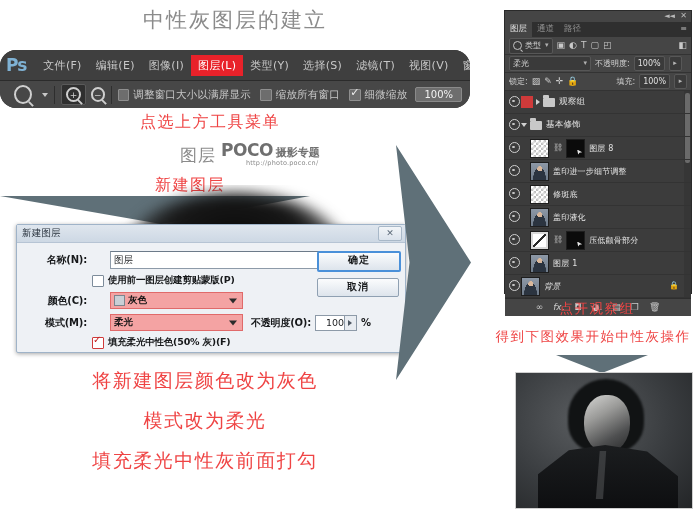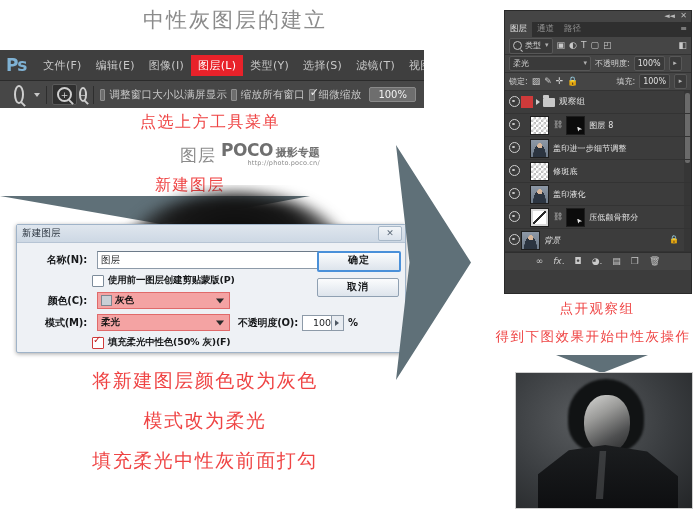--- a/index.html
+++ b/index.html
@@ -11,21 +11,21 @@
   .abs{position:absolute;}
 
   
   .tut-title{
     left:0;top:6px;width:470px;text-align:center;
     font-size:21px;color:#8b8b8b;letter-spacing:2px;
   }
   .cap{color:#ef4444;letter-spacing:1.5px;}
 
   
-  .ps-win{left:0;top:50px;width:424px;height:58px;background:#3a3a3a;overflow:hidden;}
+  .ps-win{left:0;top:50px;width:470px;height:58px;background:#3a3a3a;overflow:hidden;border-radius:16px;}
   .ps-menubar{
     height:30px;display:flex;align-items:center;background:#3f3f3f;
     border-bottom:1px solid #2b2b2b;
   }
   .ps-logo{
     color:#7fb2d4;font-weight:bold;font-size:17px;padding:0 10px 0 6px;
     letter-spacing:-1px;font-family:"DejaVu Sans","Liberation Sans",sans-serif;
   }
   .ps-menu-item{
     color:#c8c8c8;font-size:11px;padding:3px 7px;white-space:nowrap;letter-spacing:.3px;
@@ -95,21 +95,21 @@
   .dlg-title{font-size:9.5px;color:#26303b;letter-spacing:.2px;padding-left:2px;}
   .dlg-close{
     position:absolute;right:3px;top:1px;width:22px;height:13px;
     border:1px solid #a8b8c8;border-radius:2px;background:linear-gradient(#f2f5f8,#dbe3ec);
     color:#5d6b7a;font-size:9px;line-height:12px;text-align:center;
   }
   .dlg-body{padding:8px 8px 4px 8px;position:relative;height:calc(100% - 29px);}
   .row{display:flex;align-items:center;margin-bottom:5px;}
   .lbl{
     width:62px;text-align:right;font-size:10px;color:#16181a;font-weight:bold;
-    padding-right:10px;letter-spacing:-.2px;
+    padding-right:23px;letter-spacing:-.2px;
   }
   .txtfield{
     flex:1;height:14px;background:#ffffff;border:1px solid #8d9aa8;border-top-color:#6c7a89;
     font-size:9.5px;color:#1d1f22;padding:1px 3px;line-height:13px;
   }
   .chkrow{display:flex;align-items:center;margin:0 0 5px 67px;}
   .wck{
     width:10px;height:10px;border:1px solid #7d8c9b;background:#ffffff;display:inline-block;
     margin-right:4px;position:relative;border-radius:1px;flex:none;
   }
@@ -308,21 +308,21 @@
     clip-path:polygon(22% 8%,48% 0,78% 10%,100% 48%,100% 100%,0 100%,0 45%);
   }
   .rp-collar{
     position:absolute;left:72px;top:78px;width:26px;height:48px;background:#55575a;
     clip-path:polygon(45% 0,70% 0,58% 100%,30% 100%);opacity:.55;
   }
 
   
   .poco-wrap{left:180px;top:140px;display:flex;align-items:flex-end;}
   .poco-pre{font-size:17px;color:#8b8b8b;letter-spacing:1px;margin-right:5px;}
-  .poco-col{display:flex;flex-direction:column;text-align:right;}
+  .poco-col{display:flex;flex-direction:column;}
   .poco-line{display:flex;align-items:baseline;}
   .poco-mark{
     font-size:17px;font-weight:bold;color:#6f6f6f;letter-spacing:-.5px;
     font-family:"DejaVu Sans","Liberation Sans",sans-serif;
   }
   .poco-sub{font-size:11px;color:#6f6f6f;margin-left:3px;font-weight:bold;}
   .poco-url{font-size:6.5px;color:#8a8a8a;letter-spacing:.2px;margin-top:-1px;padding-left:25px;}
 </style>
 </head>
 <body>
@@ -505,20 +505,26 @@
 
     <div class="layer">
       <span class="eye"><span class="disc"></span></span>
       <span class="redsw"></span>
       <span class="grp-tri"></span>
       <span class="folder"></span>
       <span class="lname">观察组</span>
     </div>
 
 
+    <div class="layer">
+      <span class="eye"><span class="disc"></span></span>
+      <span class="grp-tri open"></span>
+      <span class="folder"></span>
+      <span class="lname">基本修饰</span>
+    </div>
 
     <div class="layer">
       <span class="eye"><span class="disc"></span></span>
       <span class="thumb checker indent"></span>
       <span class="lnk">⛓</span>
       <span class="thumb maskblk"></span>
       <span class="lname sm">图层 8</span>
     </div>
 
     <div class="layer">
@@ -540,20 +546,25 @@
     </div>
 
     <div class="layer">
       <span class="eye"><span class="disc"></span></span>
       <span class="thumb curve indent"></span>
       <span class="lnk">⛓</span>
       <span class="thumb maskblk"></span>
       <span class="lname sm">压低颧骨部分</span>
     </div>
 
+    <div class="layer">
+      <span class="eye"><span class="disc"></span></span>
+      <span class="thumb person indent"></span>
+      <span class="lname sm">图层 1</span>
+    </div>
 
     <div class="layer">
       <span class="eye"><span class="disc"></span></span>
       <span class="thumb person"></span>
       <span class="lname sm ital">背景</span>
       <span class="lock-r">🔒</span>
     </div>
   </div>
 
   <div class="lp-bottom">

